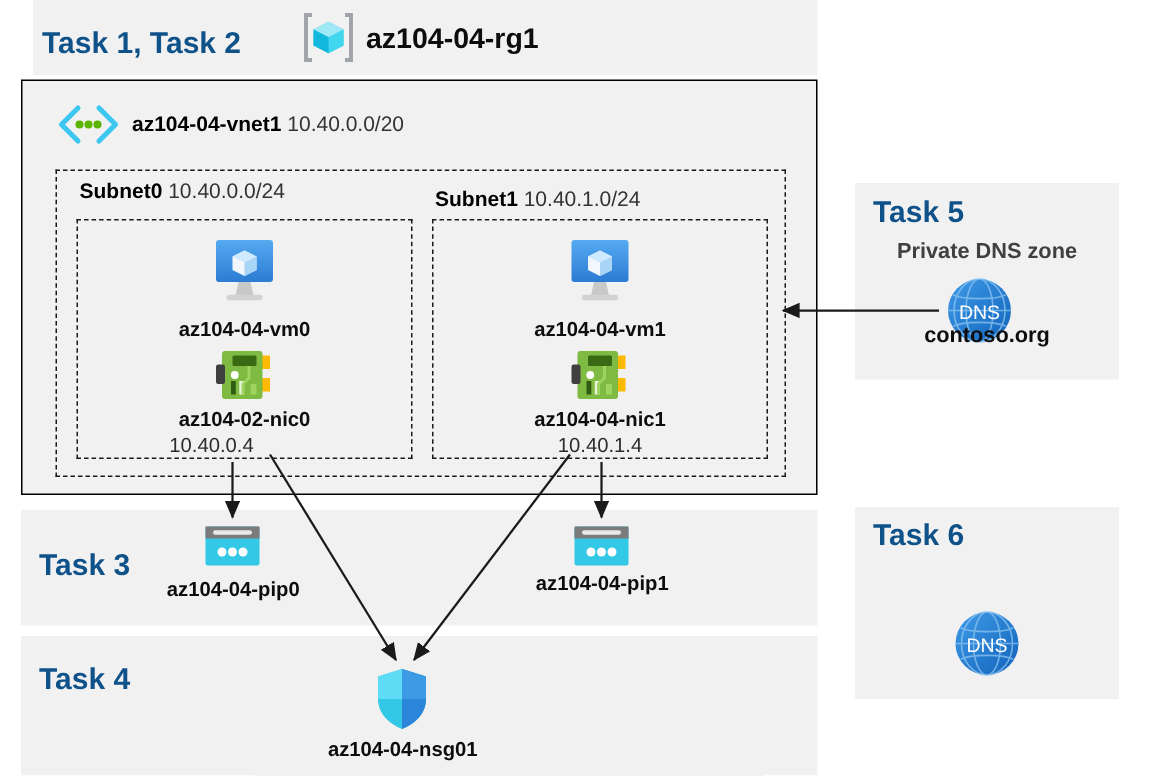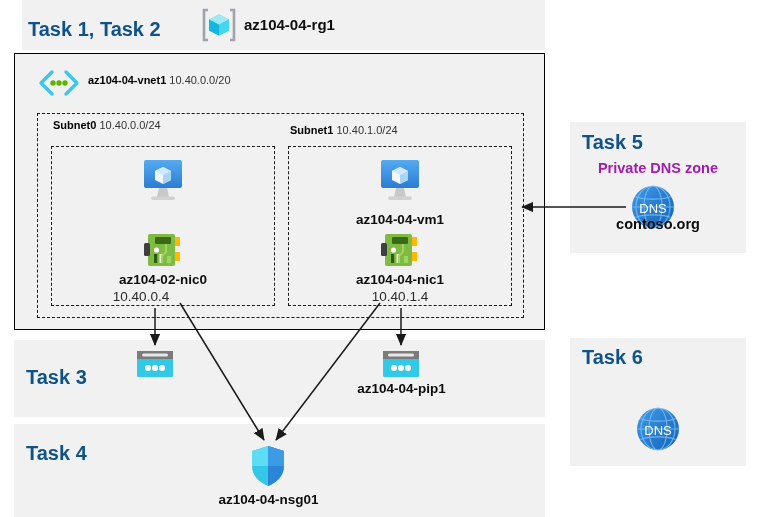--- a/index.html
+++ b/index.html
@@ -32,21 +32,21 @@
   .task-label{
     position:absolute;
     color:#0f5289;
     font-weight:bold;
     font-size:20px;
     white-space:nowrap;
   }
   .heading{
     position:absolute;
     white-space:nowrap;
-    font-size:11px;
+    font-size:14px;
     color:#1b1b1b;
   }
   .heading b{font-weight:bold;color:#000;}
   .heading .cidr{font-weight:normal;color:#333;}
 
   .res-name{
     position:absolute;
     font-weight:bold;
     font-size:13.5px;
     color:#0d0d0d;
@@ -58,21 +58,21 @@
     font-weight:normal;
     font-size:13.5px;
     color:#2b2b2b;
     white-space:nowrap;
     text-align:center;
   }
   .zone-title{
     position:absolute;
     font-weight:bold;
     font-size:14.5px;
-    color:#a21caf;
+    color:#404040;
     white-space:nowrap;
     text-align:center;
   }
 
   
   .icon{position:absolute;}
 
   svg{display:block;overflow:visible;}
 </style>
 </head>
@@ -88,21 +88,21 @@
     <svg width="36" height="36" viewBox="0 0 36 36">
       <path d="M7 3 L3 3 L3 33 L7 33" fill="none" stroke="#a0a4a8" stroke-width="2.6"></path>
       <path d="M29 3 L33 3 L33 33 L29 33" fill="none" stroke="#a0a4a8" stroke-width="2.6"></path>
       <polygon points="18,7.5 28,12.6 28,23.4 18,28.5 8,23.4 8,12.6" fill="#32c8e6"></polygon>
       <polygon points="18,7.5 28,12.6 18,17.8 8,12.6" fill="#9fe9f7"></polygon>
       <polygon points="18,17.8 28,12.6 28,23.4 18,28.5" fill="#41d8ef"></polygon>
       <polygon points="18,17.8 18,28.5 8,23.4 8,12.6" fill="#12b8dd"></polygon>
     </svg>
   </div>
 
-  <div class="res-name" style="left:244px;top:16px;font-size:15px;">az104-04-rg1</div>
+  <div class="res-name" style="left:244px;top:16px;font-size:19px;">az104-04-rg1</div>
 
   <div class="panel rg-body"></div>
 
   <div class="icon" style="left:38px;top:70px;width:42px;height:26px;">
     <svg width="42" height="26" viewBox="0 0 42 26">
       <polyline points="14,2 3,13 14,24" fill="none" stroke="#3cc6f0" stroke-width="3.4" stroke-linecap="round" stroke-linejoin="round"></polyline>
       <polyline points="28,2 39,13 28,24" fill="none" stroke="#3cc6f0" stroke-width="3.4" stroke-linecap="round" stroke-linejoin="round"></polyline>
       <circle cx="15" cy="13" r="2.7" fill="#5bb500"></circle>
       <circle cx="21" cy="13" r="2.7" fill="#5bb500"></circle>
       <circle cx="27" cy="13" r="2.7" fill="#5bb500"></circle>
@@ -129,20 +129,21 @@
         </linearGradient>
       </defs>
       <rect x="7" y="2" width="38" height="28" rx="2" fill="url(#vmg0)"></rect>
       <polygon points="26,9 34,13 34,22 26,26 18,22 18,13" fill="#ffffff" opacity="0.93"></polygon>
       <polygon points="26,9 34,13 26,17 18,13" fill="#cfe9ff"></polygon>
       <polygon points="26,17 34,13 34,22 26,26" fill="#a8d4f5"></polygon>
       <path d="M22 30 L30 30 L32 39 L20 39 Z" fill="#c8c8c8"></path>
       <rect x="14" y="38.5" width="24" height="3.6" rx="1.8" fill="#d2d2d2"></rect>
     </svg>
   </div>
+  <div class="res-name" style="left:51px;top:212px;width:224px;">az104-04-vm0</div>
 
   <div class="icon" style="left:142px;top:232px;width:42px;height:38px;">
     <svg width="42" height="38" viewBox="0 0 42 38">
       <rect x="31" y="5" width="7" height="9" fill="#ffb900"></rect>
       <rect x="31" y="20" width="7" height="9" fill="#ffb900"></rect>
       <rect x="6" y="2" width="27" height="32" rx="2" fill="#7fba42"></rect>
       <rect x="2" y="11" width="6" height="13" rx="1.5" fill="#3f3f3f"></rect>
       <rect x="13" y="5" width="16" height="7" rx="1" fill="#3a6b14"></rect>
       <circle cx="14.5" cy="18" r="2.6" fill="#ffffff"></circle>
       <rect x="12" y="22" width="3.2" height="9" fill="#2f5c10"></rect>
@@ -200,20 +201,21 @@
   <div class="icon" style="left:135px;top:350px;width:40px;height:28px;">
     <svg width="40" height="28" viewBox="0 0 40 28">
       <rect x="2" y="1" width="36" height="26" rx="1.5" fill="#32c8e6"></rect>
       <rect x="2" y="1" width="36" height="8" fill="#7b7b7b"></rect>
       <rect x="7" y="3.5" width="26" height="3" rx="1.5" fill="#e8e8e8"></rect>
       <circle cx="13" cy="18" r="3" fill="#ffffff"></circle>
       <circle cx="20" cy="18" r="3" fill="#ffffff"></circle>
       <circle cx="27" cy="18" r="3" fill="#ffffff"></circle>
     </svg>
   </div>
+  <div class="res-name" style="left:95px;top:385px;width:121px;">az104-04-pip0</div>
 
   <div class="icon" style="left:381px;top:350px;width:40px;height:28px;">
     <svg width="40" height="28" viewBox="0 0 40 28">
       <rect x="2" y="1" width="36" height="26" rx="1.5" fill="#32c8e6"></rect>
       <rect x="2" y="1" width="36" height="8" fill="#7b7b7b"></rect>
       <rect x="7" y="3.5" width="26" height="3" rx="1.5" fill="#e8e8e8"></rect>
       <circle cx="13" cy="18" r="3" fill="#ffffff"></circle>
       <circle cx="20" cy="18" r="3" fill="#ffffff"></circle>
       <circle cx="27" cy="18" r="3" fill="#ffffff"></circle>
     </svg>

